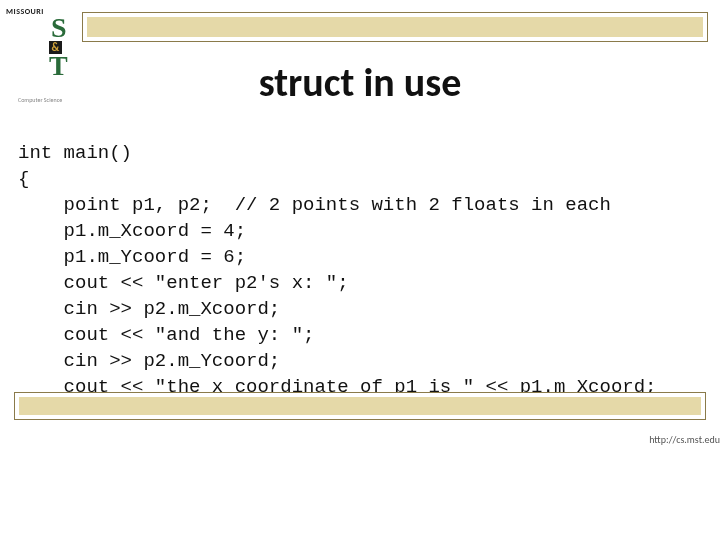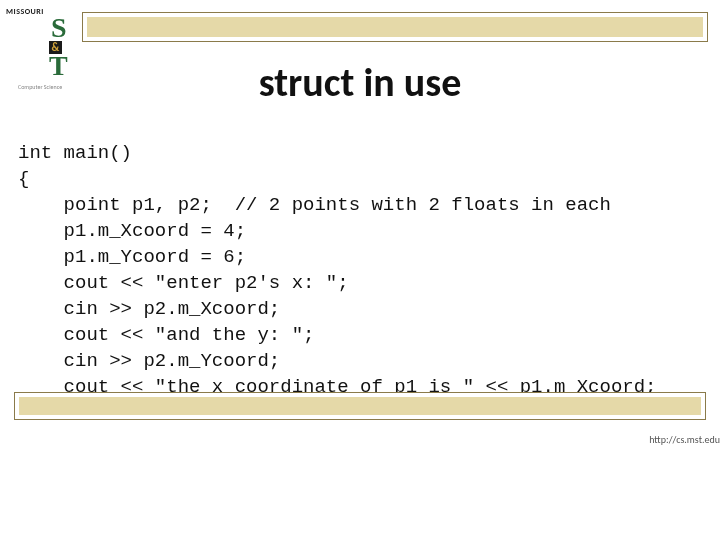--- a/index.html
+++ b/index.html
@@ -58,21 +58,21 @@
     font-size: 28px;
     font-weight: 900;
     color: #2a6b3a;
     font-family: Georgia, serif;
     display: inline-block;
     margin-left: -2px;
   }
   .logo-sub {
     font-size: 6px;
     color: #888;
-    margin-top: 5px;
+    margin-top: 18px;
     padding-left: 12px;
   }
   .top-bar-outer {
     position: absolute;
     top: 12px;
     left: 82px;
     right: 12px;
     height: 30px;
     border: 1px solid #8a7a4a;
     background: #ffffff;

